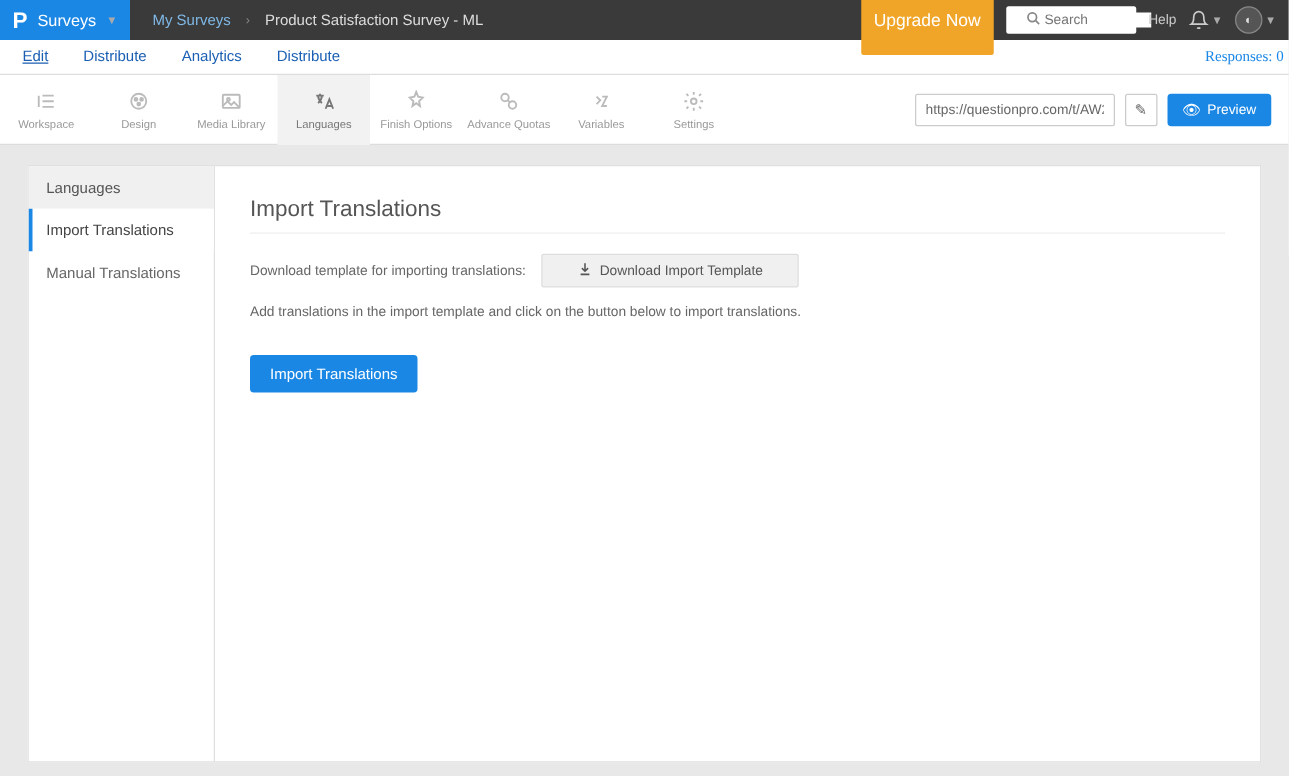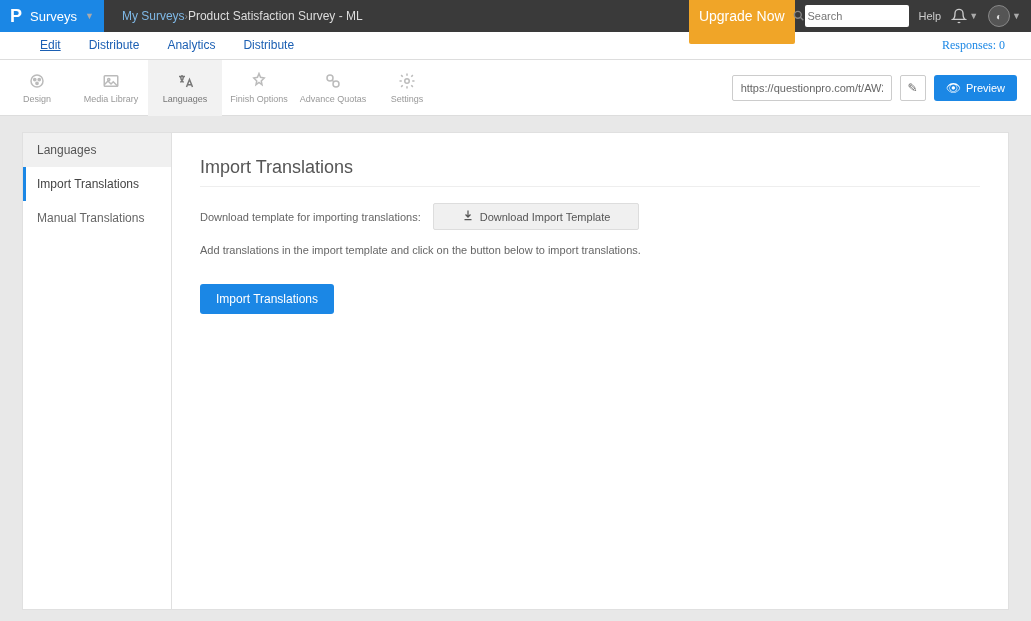--- a/index.html
+++ b/index.html
@@ -2,35 +2,35 @@
 <html><head>
 <meta charset="utf-8">
 <style>
 * { margin: 0; padding: 0; box-sizing: border-box; font-family: -apple-system, BlinkMacSystemFont, "Segoe UI", Arial, sans-serif; }
 body { background: #e8e8e8; width: 1031px; height: 621px; overflow: hidden; }
 
 .topbar { background: #3a3a3a; height: 32px; display: flex; align-items: center; color: #fff; font-size: 12px; }
 .logo-block { background: #1b87e5; height: 32px; display: flex; align-items: center; padding: 0 10px; gap: 8px; }
 .logo-p { font-size: 18px; font-weight: bold; color: #fff; }
 .surveys-dd { font-size: 13px; color: #fff; display: flex; align-items: center; gap: 6px; }
-.breadcrumb { display: flex; align-items: center; padding-left: 18px; color: #cfcfcf; }
+.breadcrumb { display: flex; align-items: center; gap: 12px; padding-left: 18px; color: #cfcfcf; }
 .breadcrumb .my-surveys { color: #7fb8e6; }
 .breadcrumb .chev { color: #888; font-size: 10px; }
 .breadcrumb .title { color: #ddd; }
 .topbar-right { margin-left: auto; display: flex; align-items: center; gap: 10px; padding-right: 10px; }
 .upgrade-btn { background: #f0a528; color: #fff; border: none; padding: 20px 10px; border-radius: 2px; font-size: 14px; cursor: pointer; }
-.search-box { background: #fff; border-radius: 2px; display: flex; align-items: center; padding: 2px 16px; width: 104px; height: 22px; justify-content: flex-end; }
+.search-box { background: #fff; border-radius: 2px; display: flex; align-items: center; padding: 2px 16px; width: 104px; height: 22px; }
 .search-box input { border: none; outline: none; font-size: 11px; width: 85px; color: #555; }
 .search-ico { color: #888; font-size: 11px; margin-right: 4px; }
 .help-link { color: #ccc; font-size: 11px; }
 .bell { color: #ccc; font-size: 16px; display: flex; align-items: center; }
 .avatar { width: 22px; height: 22px; border-radius: 50%; background: #555; border: 1px solid #888; display: flex; align-items: center; justify-content: center; color: #ddd; font-size: 10px; }
 .caret-dn { font-size: 9px; color: #aaa; margin-left: 2px; }
 
-.tabbar { background: #fff; height: 28px; border-bottom: 1px solid #ddd; display: flex; align-items: center; padding: 0 26px; font-size: 12px; }
+.tabbar { background: #fff; height: 28px; border-bottom: 1px solid #ddd; display: flex; align-items: center; padding: 0 4px; font-size: 12px; }
 .tabbar .tab { color: #1b5fb3; padding: 0 14px; line-height: 27px; cursor: pointer; }
 .tabbar .tab.active { text-decoration: underline; }
 .tabbar .spacer { flex: 1; }
 .responses { color: #1b87e5; font-size: 12px; font-family: Liberation Serif, serif; }
 
 .toolbar { background: #fff; height: 56px; border-bottom: 1px solid #ddd; display: flex; align-items: center; }
 .tool-item { width: 74px; height: 56px; display: flex; flex-direction: column; align-items: center; justify-content: center; gap: 4px; color: #999; font-size: 9px; cursor: pointer; }
 .tool-item.active { background: #f2f2f2; }
 .tool-item.active .tico, .tool-item.active .tlabel { color: #777; }
 .tico { font-size: 16px; color: #bbb; }
@@ -104,20 +104,31 @@
   <span class="tab">Analytics</span>
   <span class="tab">Distribute</span>
   <span class="spacer"></span>
   <span class="responses">Responses: 0</span>
 </div>
 
 <div class="toolbar">
   <div class="tool-item">
     <span class="tico">
         <svg viewBox="0 0 24 24" fill="none" stroke="#bbb" stroke-width="2">
+          <line x1="4" y1="6" x2="4" y2="18"></line>
+          <line x1="8" y1="6" x2="20" y2="6"></line>
+          <line x1="8" y1="12" x2="20" y2="12"></line>
+          <line x1="8" y1="18" x2="20" y2="18"></line>
+        </svg>
+      </span>
+    <span class="tlabel">Workspace</span>
+  </div>
+  <div class="tool-item">
+    <span class="tico">
+        <svg viewBox="0 0 24 24" fill="none" stroke="#bbb" stroke-width="2">
           <circle cx="12" cy="12" r="8"></circle>
           <circle cx="9" cy="10" r="1.5" fill="#bbb"></circle>
           <circle cx="15" cy="10" r="1.5" fill="#bbb"></circle>
           <circle cx="12" cy="15" r="1.5" fill="#bbb"></circle>
         </svg>
       </span>
     <span class="tlabel">Design</span>
   </div>
   <div class="tool-item">
     <span class="tico">
@@ -148,20 +159,28 @@
   </div>
   <div class="tool-item">
     <span class="tico">
         <svg viewBox="0 0 24 24" fill="none" stroke="#bbb" stroke-width="2">
           <circle cx="8" cy="8" r="4"></circle>
           <circle cx="16" cy="16" r="4"></circle>
           <line x1="11" y1="11" x2="13" y2="13"></line>
         </svg>
       </span>
     <span class="tlabel">Advance Quotas</span>
+  </div>
+  <div class="tool-item">
+    <span class="tico">
+        <svg viewBox="0 0 24 24" fill="none" stroke="#bbb" stroke-width="2">
+          <path d="M7 7l4 4-4 4M13 7h5l-5 10h5"></path>
+        </svg>
+      </span>
+    <span class="tlabel">Variables</span>
   </div>
   <div class="tool-item">
     <span class="tico">
         <svg viewBox="0 0 24 24" fill="none" stroke="#bbb" stroke-width="2">
           <circle cx="12" cy="12" r="3"></circle>
           <path d="M12 2v3M12 19v3M4.2 4.2l2.1 2.1M17.7 17.7l2.1 2.1M2 12h3M19 12h3M4.2 19.8l2.1-2.1M17.7 6.3l2.1-2.1"></path>
         </svg>
       </span>
     <span class="tlabel">Settings</span>
   </div>

